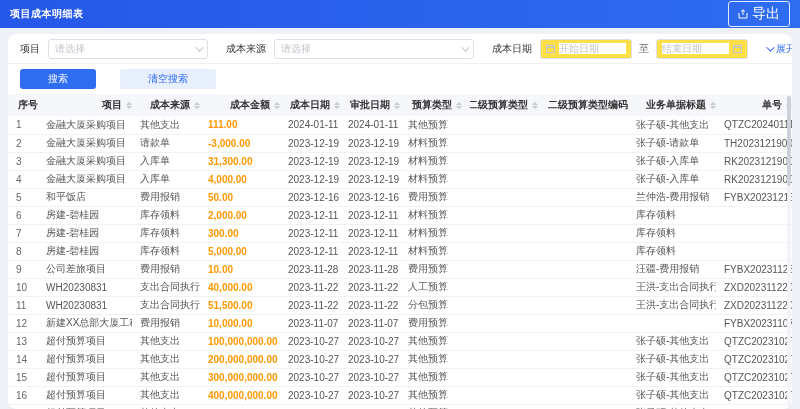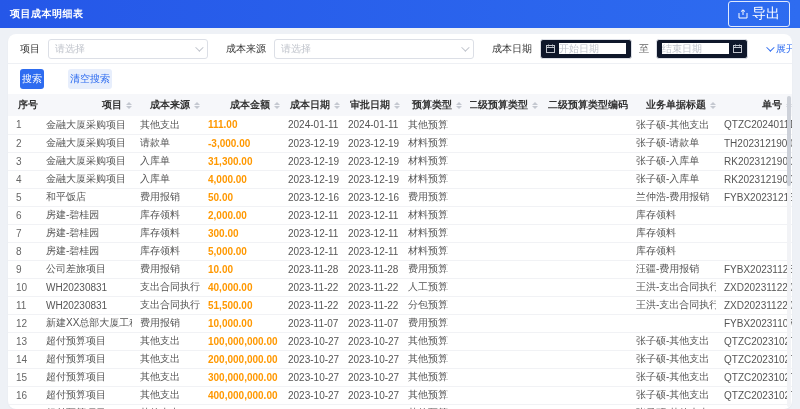--- a/index.html
+++ b/index.html
@@ -15,31 +15,31 @@
   
   .card { position:relative; margin:6px 8px 17px 8px; background:#fff; border-radius:8px; height:375px; overflow:hidden; box-shadow:0 1px 2px rgba(0,0,0,.04); }
 
   
   .filter-row { display:flex; align-items:center; height:30px; padding:0 12px; border-bottom:1px solid #eef0f4; }
   .filter-item { display:flex; align-items:center; margin-right:18px; }
   .filter-label { color:#333; margin-right:8px; white-space:nowrap; }
   .select-box { position:relative; display:flex; align-items:center; justify-content:space-between; width:160px; height:20px; border:1px solid #dcdfe6; border-radius:3px; padding:0 6px; color:#c0c4cc; background:#fff; cursor:pointer; }
   .select-box.wide { width:200px; }
   .caret-down { width:6px; height:6px; border-right:1px solid #c0c4cc; border-bottom:1px solid #c0c4cc; transform:rotate(45deg) translateY(-2px); }
-  .date-box { position:relative; display:flex; align-items:center; width:92px; height:20px; border:1px solid #dcdfe6; border-radius:3px; padding:0 5px; gap:4px; background:#0f172a; }
+  .date-box { position:relative; display:flex; align-items:center; width:92px; height:20px; border:1px solid #dcdfe6; border-radius:3px; padding:0 5px; gap:4px; background:#fde047; }
   .date-box input { border:none; outline:none; width:100%; font-size:10px; color:#333; font-family:inherit; }
   .date-box input::placeholder { color:#c0c4cc; }
   .date-sep { margin:0 7px; color:#666; }
   .cal-icon svg { display:block; }
   .expand-toggle { margin-left:auto; display:flex; align-items:center; gap:4px; color:#2e6cf0; cursor:pointer; white-space:nowrap; }
   .expand-caret { width:6px; height:6px; border-right:1px solid #2e6cf0; border-bottom:1px solid #2e6cf0; transform:rotate(45deg) translateY(-2px); }
 
   
   .actions-row { display:flex; align-items:center; height:30px; padding:0 12px; gap:10px; }
-  .btn { height:20px; padding:0 2px; border-radius:3px; font-size:10px; border:none; cursor:pointer; font-family:Liberation Mono, monospace; }
+  .btn { height:20px; padding:0 28px; border-radius:3px; font-size:10px; border:none; cursor:pointer; font-family:Liberation Mono, monospace; }
   .btn-primary { background:#2e6cf0; color:#fff; }
   .btn-secondary { background:#e7eefc; color:#2e6cf0; margin-left:14px; }
 
   
   .table-wrap { padding:0 0 0 0; }
   table { border-collapse:collapse; table-layout:fixed; width:784px; }
   thead th { background:#f6f7fa; height:22px; font-weight:bold; color:#333; text-align:left; padding:0 0 0 8px; font-size:10px; }
   th .th-inner { display:flex; align-items:center; gap:4px; overflow:hidden; white-space:nowrap;justify-content:flex-end; }
   .sort { display:inline-flex; flex-direction:column; gap:1px; cursor:pointer; flex:none; }
   .sort i { display:block; width:0; height:0; border-left:3px solid transparent; border-right:3px solid transparent; }

